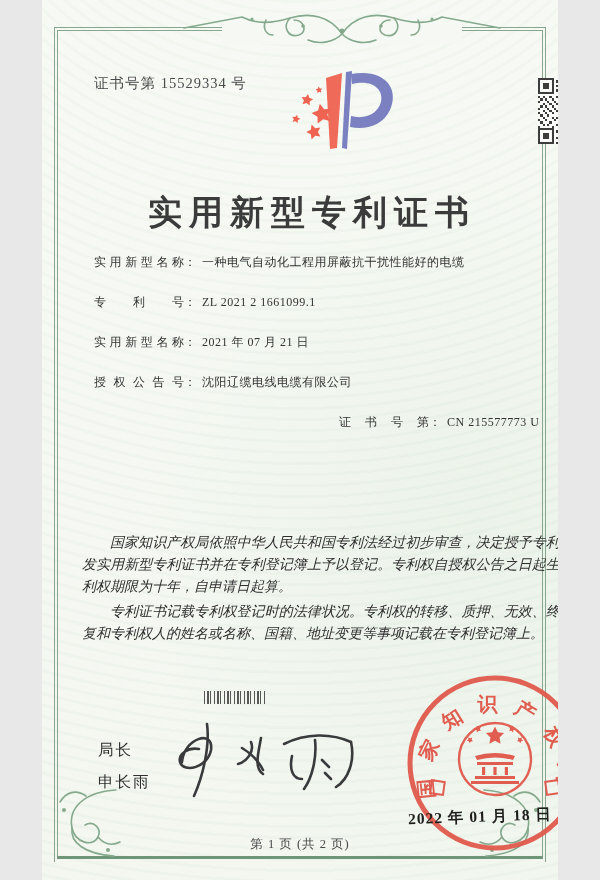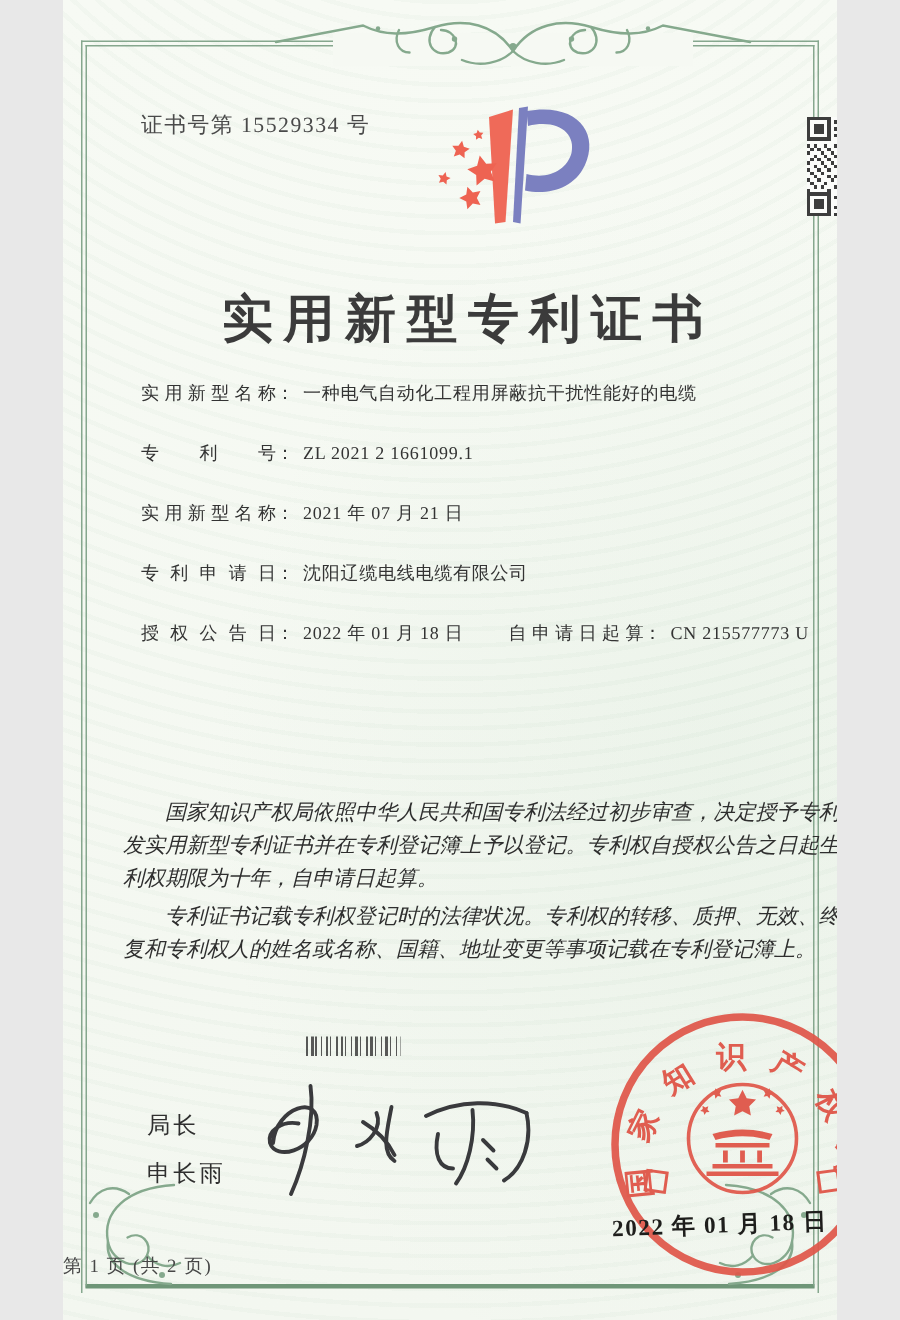--- a/index.html
+++ b/index.html
@@ -34,21 +34,21 @@
   .paras p{margin:0 0 3px 0;text-indent:2em;}
   .barcode{position:absolute;left:162px;top:691px;width:63px;height:13px;opacity:.85;
     background:repeating-linear-gradient(90deg,#3c3c3c 0 1px,rgba(0,0,0,0) 1px 3px,
       #3c3c3c 3px 5px,rgba(0,0,0,0) 5px 6px,#3c3c3c 6px 7px,rgba(0,0,0,0) 7px 10px);}
   .officer{position:absolute;left:56px;top:740px;font-size:15.5px;color:#2f2f2f;letter-spacing:2px;}
   .officer .line{margin-bottom:11px;}
   .signature{position:absolute;left:112px;top:716px;width:218px;height:90px;}
   .seal{position:absolute;left:362px;top:672px;width:182px;height:182px;opacity:.93;}
   .seal-date{position:absolute;left:366px;top:806px;width:180px;font-size:15.5px;font-weight:bold;
     color:#1e1e1c;letter-spacing:1px;transform:rotate(-2deg);white-space:nowrap;}
-  .footer{position:absolute;left:0;top:836px;width:100%;font-size:12.5px;color:#474747;letter-spacing:1px;}
+  .footer{position:absolute;left:0;top:836px;width:100%;text-align:center;font-size:12.5px;color:#474747;letter-spacing:1px;}
   .gr{stroke:#85a98d;fill:none;stroke-width:1.6;stroke-linecap:round;}
 </style>
 </head>
 <body>
 
 <div class="page">
 
   <div class="frame-outer"></div>
   <div class="frame-inner"></div>
 
@@ -148,28 +148,25 @@
     <div class="frow">
       <span class="flabel">实用新型名称</span><span class="fcolon">：</span><span class="fvalue">一种电气自动化工程用屏蔽抗干扰性能好的电缆</span>
     </div>
     <div class="frow">
       <span class="flabel">专利号</span><span class="fcolon">：</span><span class="fvalue">ZL 2021 2 1661099.1</span>
     </div>
     <div class="frow">
       <span class="flabel">实用新型名称</span><span class="fcolon">：</span><span class="fvalue">2021 年 07 月 21 日</span>
     </div>
     <div class="frow">
-      <span class="flabel">专利申请日</span><span class="fcolon">：</span><span class="fvalue">沈阳辽缆电线电缆有限公司</span>
-    </div>
-    <div class="frow">
-      <span>
-        <span class="flabel">授权公告日</span><span class="fcolon">：</span><span class="fvalue">2022 年 01 月 18 日</span>
-      </span>
+      <span class="flabel">授权公告号</span><span class="fcolon">：</span><span class="fvalue">沈阳辽缆电线电缆有限公司</span>
+    </div>
+    <div class="frow">
       <span class="pair2">
-        <span class="flabel">自申请日起算</span><span class="fcolon">：</span><span class="fvalue">CN 215577773 U</span>
+        <span class="flabel">证书号第</span><span class="fcolon">：</span><span class="fvalue">CN 215577773 U</span>
       </span>
     </div>
   </div>
 
   <div class="paras">
     <p>国家知识产权局依照中华人民共和国专利法经过初步审查，决定授予专利权，颁发实用新型专利证书并在专利登记簿上予以登记。专利权自授权公告之日起生效。专利权期限为十年，自申请日起算。</p>
     <p>专利证书记载专利权登记时的法律状况。专利权的转移、质押、无效、终止、恢复和专利权人的姓名或名称、国籍、地址变更等事项记载在专利登记簿上。</p>
   </div>
 
   <div class="barcode"></div>

